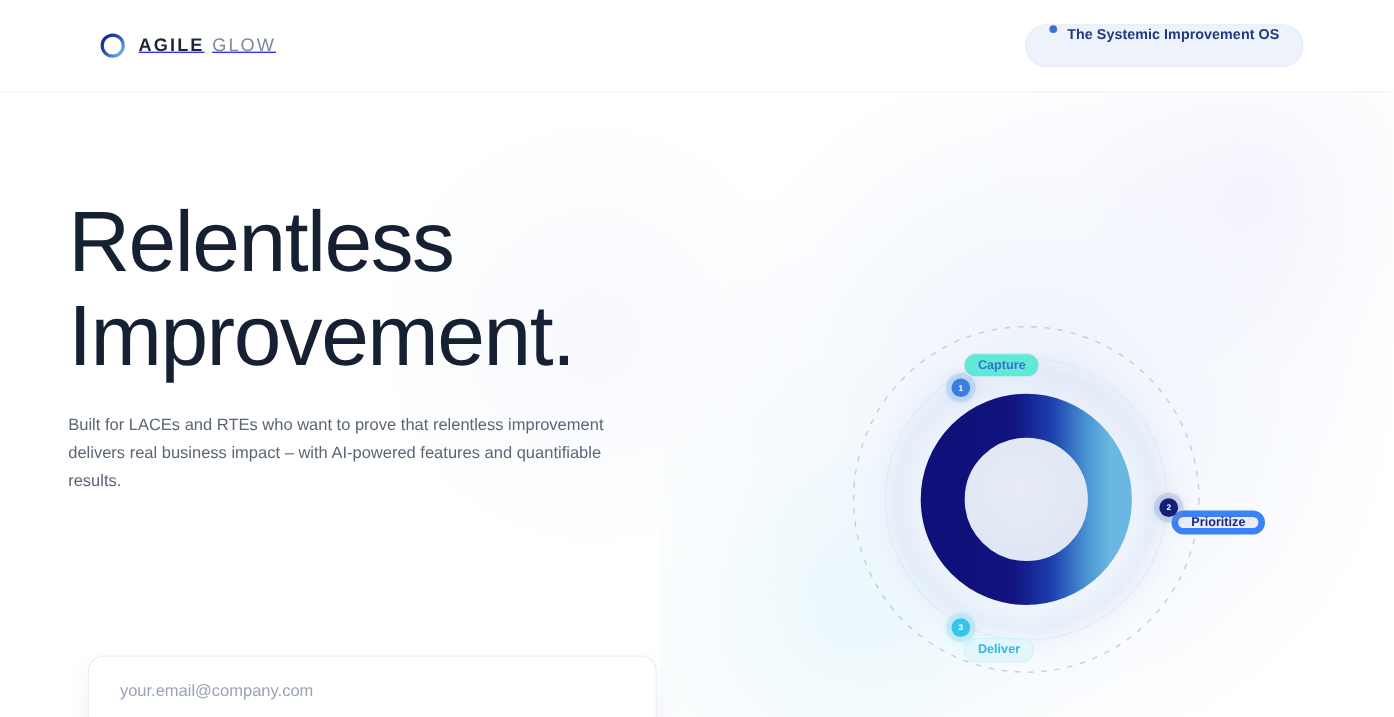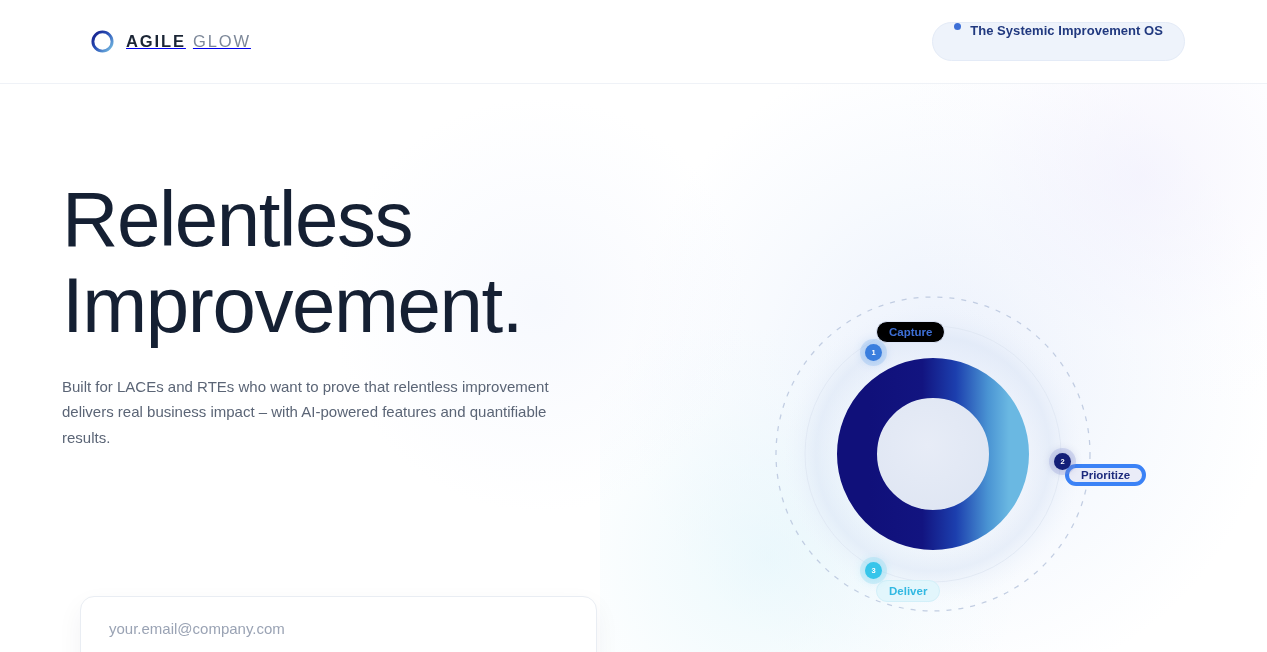--- a/index.html
+++ b/index.html
@@ -152,25 +152,25 @@
     height:22px;
     padding:0 12px;
     border-radius:11px;
     display:flex; align-items:center;
     font-size:11.5px; font-weight:bold;
     white-space:nowrap;
     z-index:2;
   }
   .pill-1 {
     left:131px; top:49px;
-    background:#000000; border:1px solid #dde5f8; color:#3d6fd6;
+    background:#5eead4; border:1px solid #dde5f8; color:#3d6fd6;
   }
   .pill-2 {
     left:320px; top:192px;
-    background:#eaecf8; border:4px solid #3b82f6; color:#1d2a7d;
+    background:#eaecf8; border:6px solid #3b82f6; color:#1d2a7d;
   }
   .pill-3 {
     left:131px; top:308px;
     background:#e2f6fc; border:1px solid #d3f0f9; color:#31b8e2;
   }
 </style>
 </head>
 <body>
 
 <div id="page">

